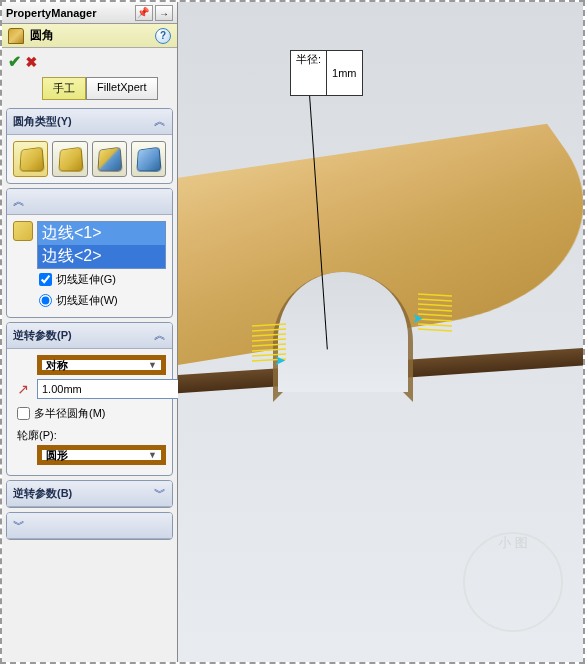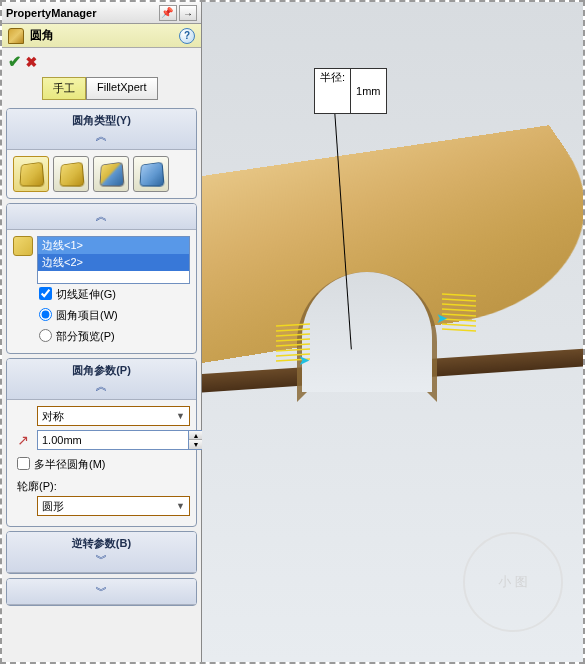--- a/index.html
+++ b/index.html
@@ -1,63 +1,63 @@
 <!DOCTYPE html>
 <html><head>
   <meta charset="utf-8">
   <style>
     * { margin: 0; padding: 0; box-sizing: border-box; font-family: "Microsoft YaHei", Arial, sans-serif; }
     body { width: 585px; height: 664px; display: flex; background: #fff; border: 2px dashed #999; overflow: hidden; position: relative; }
     
-    .panel { width: 200px; background: #f0f0f0; border-right: 1px solid #888; display: flex; flex-direction: column; font-size: 11px; }
+    .panel { width: 176px; background: #f0f0f0; border-right: 1px solid #888; display: flex; flex-direction: column; font-size: 11px; }
     
     .pm-header { background: linear-gradient(#f8f8f8, #e0e0e0); height: 22px; display: flex; align-items: center; padding: 0 4px; border-bottom: 1px solid #999; }
     .pm-header-text { font-weight: bold; flex: 1; font-size: 11px; }
     .pm-header-icons { display: flex; gap: 2px; }
     .pm-header-btn { width: 18px; height: 16px; background: linear-gradient(#fff, #ddd); border: 1px solid #999; display: flex; align-items: center; justify-content: center; font-size: 10px; }
     
     .feature-title { background: linear-gradient(#f4f4c8, #e8e8b0); height: 24px; display: flex; align-items: center; padding: 8px 6px; border-bottom: 1px solid #aaa; }
     .feature-icon { width: 16px; height: 16px; background: linear-gradient(135deg, #d4a838 0%, #e8c868 50%, #b88820 100%); border-radius: 3px 3px 0 0; margin-right: 6px; border: 1px solid #886610; }
     .feature-text { flex: 1; font-weight: bold; font-size: 12px; }
     .help-icon { width: 16px; height: 16px; background: radial-gradient(circle at 30% 30%, #fff, #b8d8f0); border-radius: 50%; border: 1px solid #4080c0; display: flex; align-items: center; justify-content: center; color: #2060a0; font-weight: bold; font-size: 10px; }
     
     .action-row { padding: 4px 6px; display: flex; align-items: center; gap: 4px; }
     .ok-icon { color: #2a8a2a; font-size: 16px; font-weight: bold; }
     .cancel-icon { color: #c02020; font-size: 14px; font-weight: bold; }
     
     .mode-tabs { display: flex; padding: 2px 8px 6px 40px; gap: 0; }
     .mode-tab { padding: 3px 10px; border: 1px solid #888; background: linear-gradient(#fff, #e8e8e8); font-size: 11px; }
     .mode-tab.active { background: linear-gradient(#f4f4a8, #e8e880); border-color: #b0a040; }
     
     .section { border: 1px solid #8898b0; margin: 2px 4px; border-radius: 4px; background: #f4f4f4; }
-    .section-header { background: linear-gradient(#e8ecf4, #d0d8e8); padding: 4px 6px; display: flex; align-items: center; border-radius: 3px 3px 0 0; border-bottom: 1px solid #a8b0c0; flex-direction: column; }
+    .section-header { background: linear-gradient(#e8ecf4, #d0d8e8); padding: 4px 6px; display: flex; align-items: center; border-radius: 3px 3px 0 0; border-bottom: 1px solid #a8b0c0; }
     .section-title { flex: 1; font-weight: bold; font-size: 11px; color: #203050; }
     .chevron { color: #4060a0; font-size: 12px; }
     .section-body { padding: 6px; }
     
     .type-icons { display: flex; gap: 4px; }
     .type-icon { width: 36px; height: 36px; border: 1px solid #888; background: linear-gradient(#fafaf0, #e0e0c8); border-radius: 3px; display: flex; align-items: center; justify-content: center; }
     .type-icon.selected { background: linear-gradient(#f8f4c0, #e8d880); border-color: #b89020; }
     .cube-shape { width: 24px; height: 24px; background: linear-gradient(135deg, #f0d870 0%, #d8b840 60%, #b89018 100%); border-radius: 4px; transform: perspective(40px) rotateX(15deg) rotateY(-15deg); border: 1px solid #987810; }
     .cube-blue { background: linear-gradient(135deg, #a0c8f0 0%, #6098d0 60%, #3068a0 100%); border-color: #285888; }
     .cube-mixed { background: linear-gradient(135deg, #f0d870 0%, #d8b840 45%, #6098d0 55%, #3068a0 100%); border-color: #666; }
     
     .items-box { display: flex; gap: 4px; }
     .items-icon { width: 20px; height: 20px; background: linear-gradient(135deg, #f0d870, #d8b840); border-radius: 3px; border: 1px solid #a88820; flex-shrink: 0; }
     .items-list { flex: 1; background: #fff; border: 1px solid #7090c0; height: 48px; overflow: hidden; }
-    .list-item { padding: 1px 4px; font-size: 11px; color: #fff; }
+    .list-item { padding: 1px 4px; font-size: 16px; color: #fff; }
     .list-item.sel { background: #3878d8; }
     .list-item:first-child { background: #5898e8; }
     
-    .checkbox-row, .radio-row { display: flex; align-items: flex-start; gap: 4px; padding: 3px 0 3px 26px; font-size: 11px; }
+    .checkbox-row, .radio-row { display: flex; align-items: center; gap: 4px; padding: 3px 0 3px 26px; font-size: 11px; }
     .checkbox-row input, .radio-row input { margin: 0; }
     
     .param-row { display: flex; align-items: center; gap: 4px; margin-bottom: 4px; }
     .param-icon { width: 20px; height: 18px; flex-shrink: 0; display: flex; align-items: center; justify-content: center; }
-    .select-box { flex: 1; background: #fff; border: 1px solid #a16207; height: 20px; display: flex; align-items: center; padding: 0 4px; font-size: 11px; }
+    .select-box { flex: 1; background: #fff; border: 5px solid #a16207; height: 20px; display: flex; align-items: center; padding: 0 4px; font-size: 11px; font-weight: bold; }
     .select-box .arrow { margin-left: auto; font-size: 9px; color: #555; }
     .spinbox { flex: 1; display: flex; }
     .spinbox input { flex: 1; border: 1px solid #7090c0; height: 20px; padding: 8px 4px; font-size: 11px; }
     .spinbox-btns { display: flex; flex-direction: column; border: 1px solid #7090c0; border-left: none; }
     .spinbox-btn { width: 14px; height: 9px; background: linear-gradient(#f8f8f8, #d8d8d8); font-size: 7px; display: flex; align-items: center; justify-content: center; line-height: 1; border-bottom: 1px solid #aaa; }
     .spinbox-btn:last-child { border-bottom: none; }
     
     .label-row { padding: 4px 0 2px 4px; font-size: 11px; }
     .sub-select { margin-left: 24px; }
     
@@ -69,26 +69,26 @@
     
     .fillet-preview { position: absolute; width: 38px; height: 42px; }
     .fillet-preview.left { top: 320px; left: 72px; }
     .fillet-preview.right { top: 290px; left: 238px; }
     .fillet-lines { width: 100%; height: 100%; }
     .fillet-lines line { stroke: #f0d820; stroke-width: 1.5; }
     .fillet-arrow { position: absolute; color: #20c0e0; font-size: 14px; }
     .fillet-preview.left .fillet-arrow { bottom: -4px; right: 2px; }
     .fillet-preview.right .fillet-arrow { bottom: 8px; left: -4px; }
     
-    .callout { position: absolute; top: 66px; left: 112px; display: flex; font-size: 11px; }
+    .callout { position: absolute; top: 48px; left: 112px; display: flex; font-size: 11px; }
     .callout-label { background: #fff; border: 1px solid #333; padding: 1px 5px; }
     .callout-value { background: #fff; border: 1px solid #333; border-left: none; padding: 16px 5px; }
     .leader-line { position: absolute; top: 78px; left: 130px; width: 1px; height: 270px; background: #000; transform: rotate(-4deg); transform-origin: top; }
     
-    .watermark { position: absolute; bottom: 30px; right: 20px; width: 100px; height: 100px; border: 2px solid #ddd; border-radius: 50%; display: flex; align-items: center; justify-content: center; color: #ccc; font-size: 13px; opacity: 0.7; }
+    .watermark { position: absolute; bottom: 30px; right: 20px; width: 100px; height: 100px; border: 2px solid #ddd; border-radius: 50%; display: flex; flex-direction: column; align-items: center; color: #ccc; font-size: 13px; opacity: 0.7; }
     .watermark-big { font-size: 22px; letter-spacing: 4px; }
   </style>
 </head>
 <body>
 
 <div class="panel">
 
   <div class="pm-header">
     <span class="pm-header-text">PropertyManager</span>
     <div class="pm-header-icons">
@@ -147,32 +147,28 @@
           <div class="list-item">边线&lt;1&gt;</div>
           <div class="list-item sel">边线&lt;2&gt;</div>
         </div>
       </div>
       <div class="checkbox-row">
         <input type="checkbox" checked="" style="">
         <span>切线延伸(G)</span>
       </div>
       <div class="radio-row">
         <input type="radio" name="preview" checked="" style="">
-        <span>圆角项目(W)</span>
-      </div>
-      <div class="radio-row">
-        <input type="radio" name="preview" style="">
-        <span>部分预览(P)</span>
-      </div>
-    </div>
-  </div>
-
-  <div class="section">
-    <div class="section-header">
-      <span class="section-title">圆角参数(P)</span>
+        <span>切线延伸(W)</span>
+      </div>
+    </div>
+  </div>
+
+  <div class="section">
+    <div class="section-header">
+      <span class="section-title">逆转参数(P)</span>
       <span class="chevron">︽</span>
     </div>
     <div class="section-body">
       <div class="param-row">
         <div class="param-icon"></div>
         <div class="select-box">
           <span>对称</span>
           <span class="arrow">▼</span>
         </div>
       </div>

